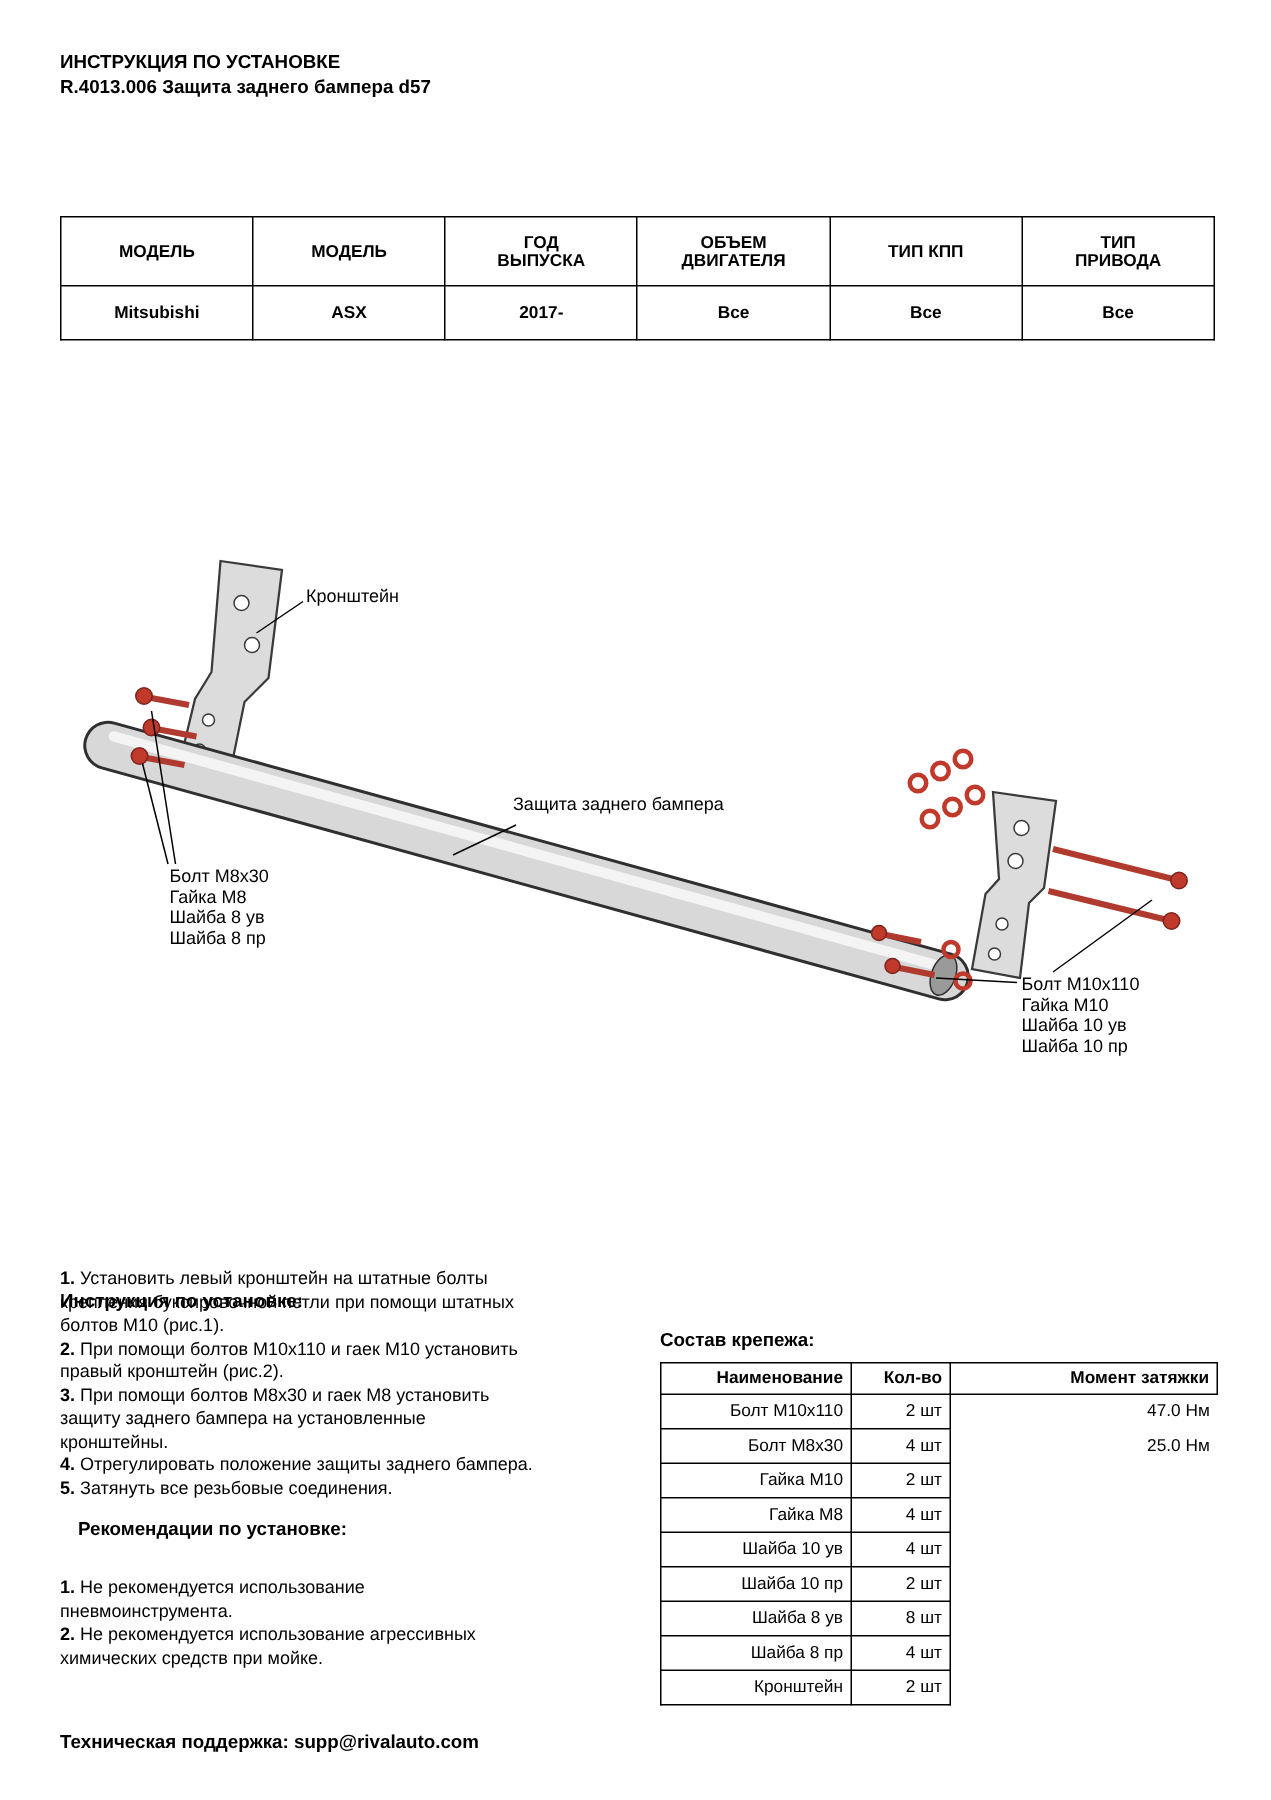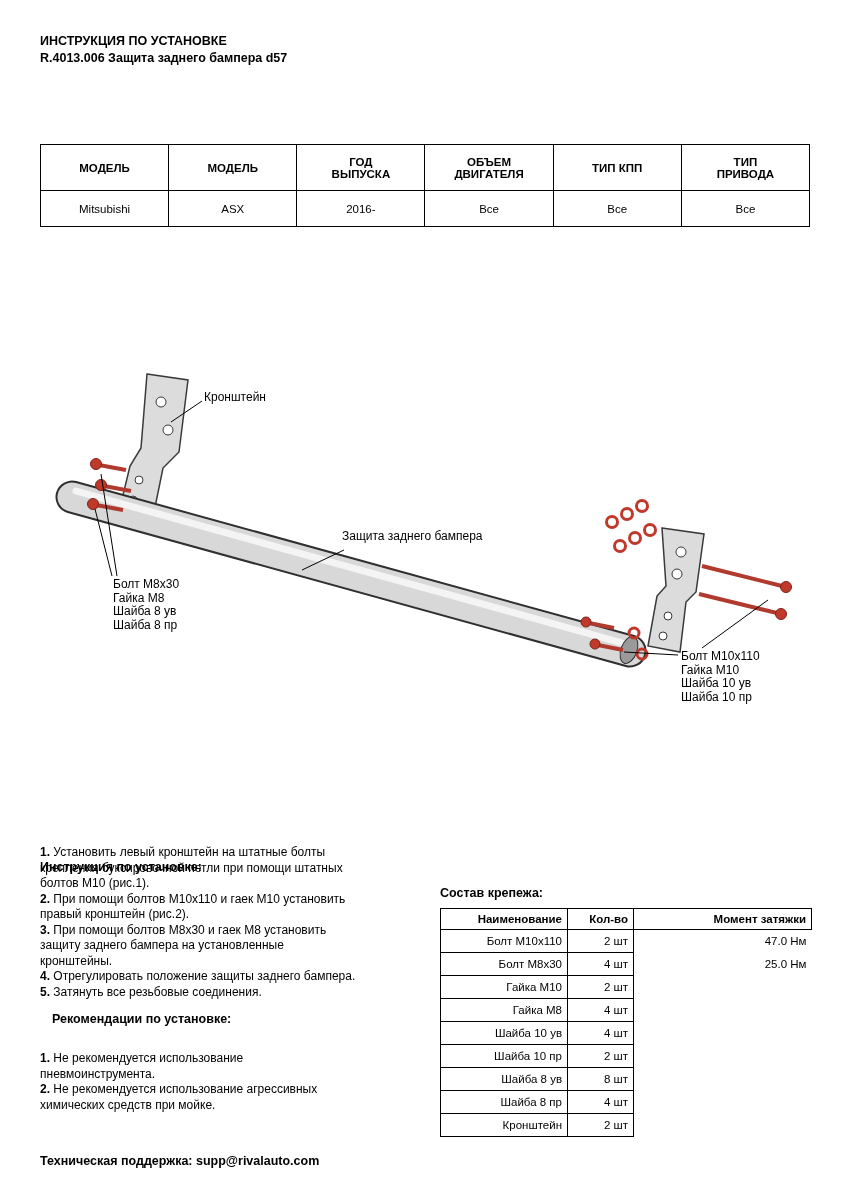--- a/index.html
+++ b/index.html
@@ -8,21 +8,21 @@
     position:relative; width:847px; height:1200px; background:#ffffff;
     font-family:"Liberation Sans", sans-serif; color:#000; overflow:hidden;
   }
   .doc-header { position:absolute; left:40px; top:33px; font-size:12.5px; font-weight:bold; line-height:17px; }
 
   .spec-table {
     position:absolute; left:40px; top:144px; width:770px;
     border-collapse:collapse; table-layout:fixed; font-size:11.5px; text-align:center;
   }
   .spec-table th { border:1px solid #000; height:46px; font-weight:bold; white-space:pre-line; vertical-align:middle; }
-  .spec-table td { border:1px solid #000; height:36px; font-weight:normal; vertical-align:middle;margin-top:27px; }
+  .spec-table td { border:1px solid #000; height:36px; font-weight:bold; vertical-align:middle;margin-top:27px; }
 
   .diagram-svg { position:absolute; left:0; top:355px; }
   .dlabel { position:absolute; font-size:12px; line-height:13.5px; white-space:pre-line; }
   #lbl-bracket { left:204px; top:391px; }
   #lbl-bumper  { left:342px; top:530px; }
   #lbl-left-hw { left:113px; top:578px; }
   #lbl-right-hw{ left:681px; top:650px; }
 
   .sec-title { position:absolute; left:40px; font-size:12.5px; font-weight:bold; }
   .inst-title { top:860px; }
@@ -64,21 +64,21 @@
 ДВИГАТЕЛЯ</th>
         <th>ТИП КПП</th>
         <th>ТИП
 ПРИВОДА</th>
       </tr>
     </thead>
     <tbody>
       <tr>
         <td>Mitsubishi</td>
         <td>ASX</td>
-        <td>2016-</td>
+        <td>2017-</td>
         <td>Все</td>
         <td>Все</td>
         <td>Все</td>
       </tr>
     </tbody>
   </table>
 
   <svg class="diagram-svg" width="847" height="395" viewBox="0 355 847 395">
 
     <g>

